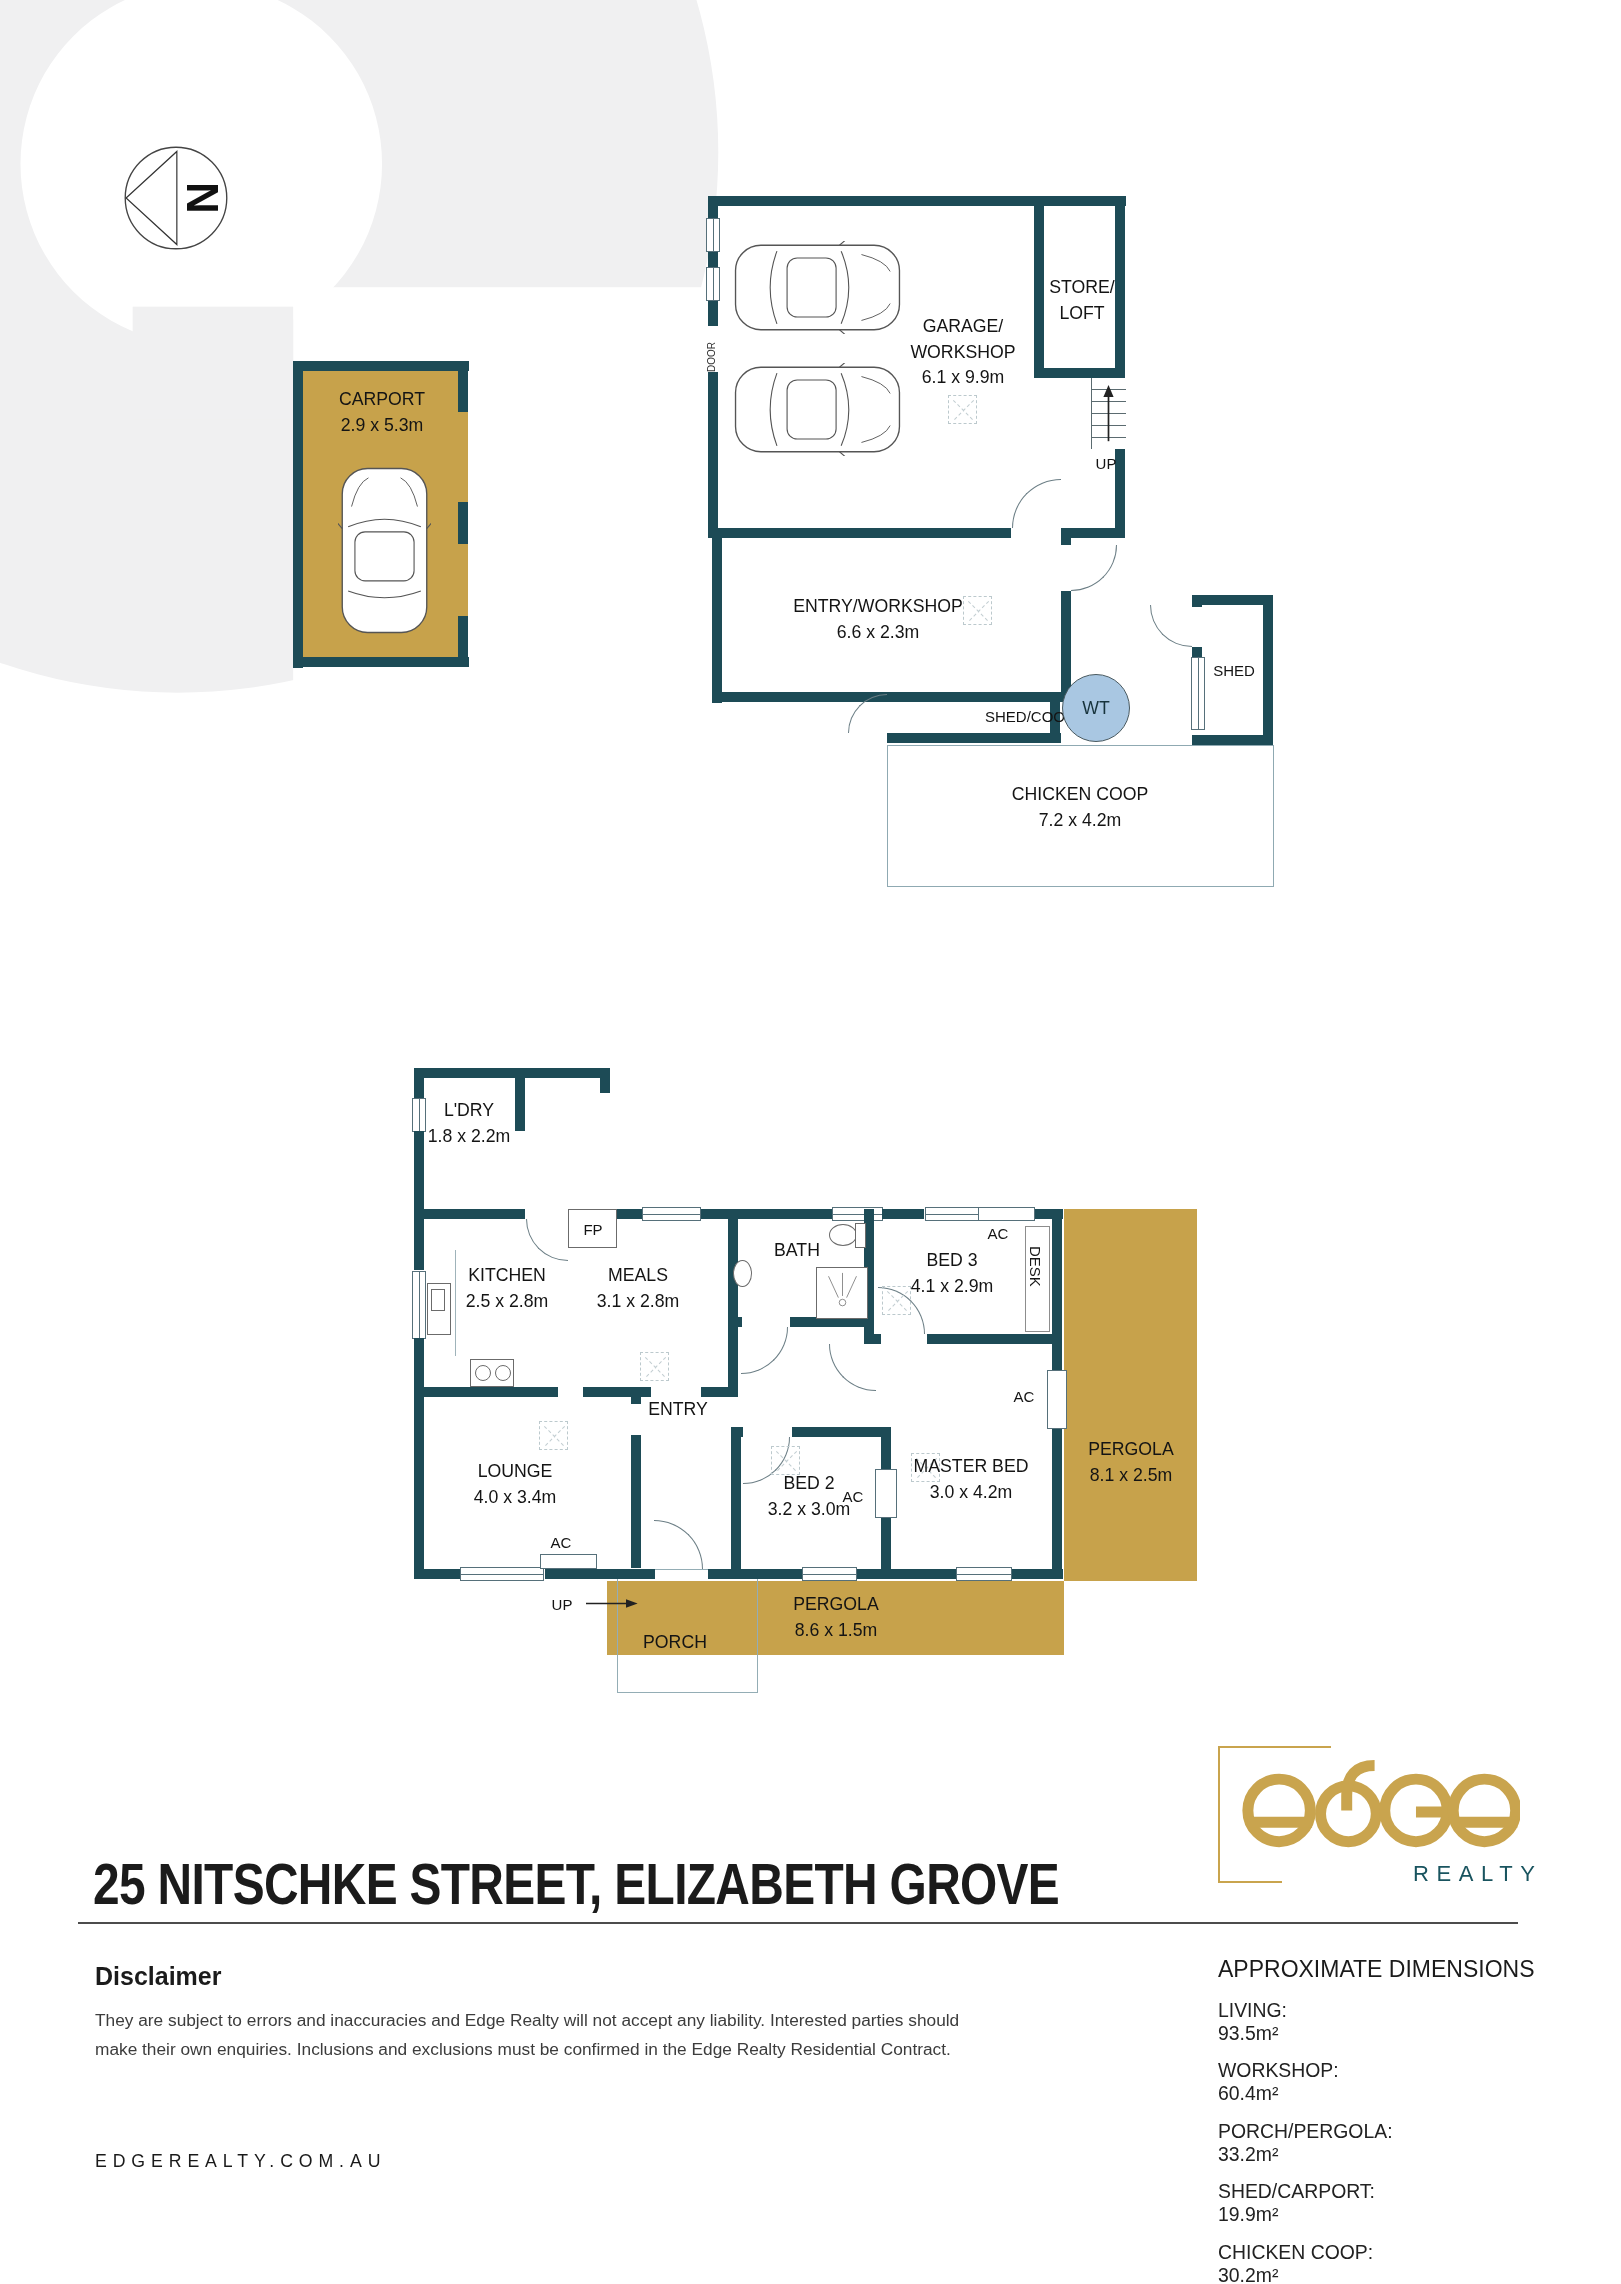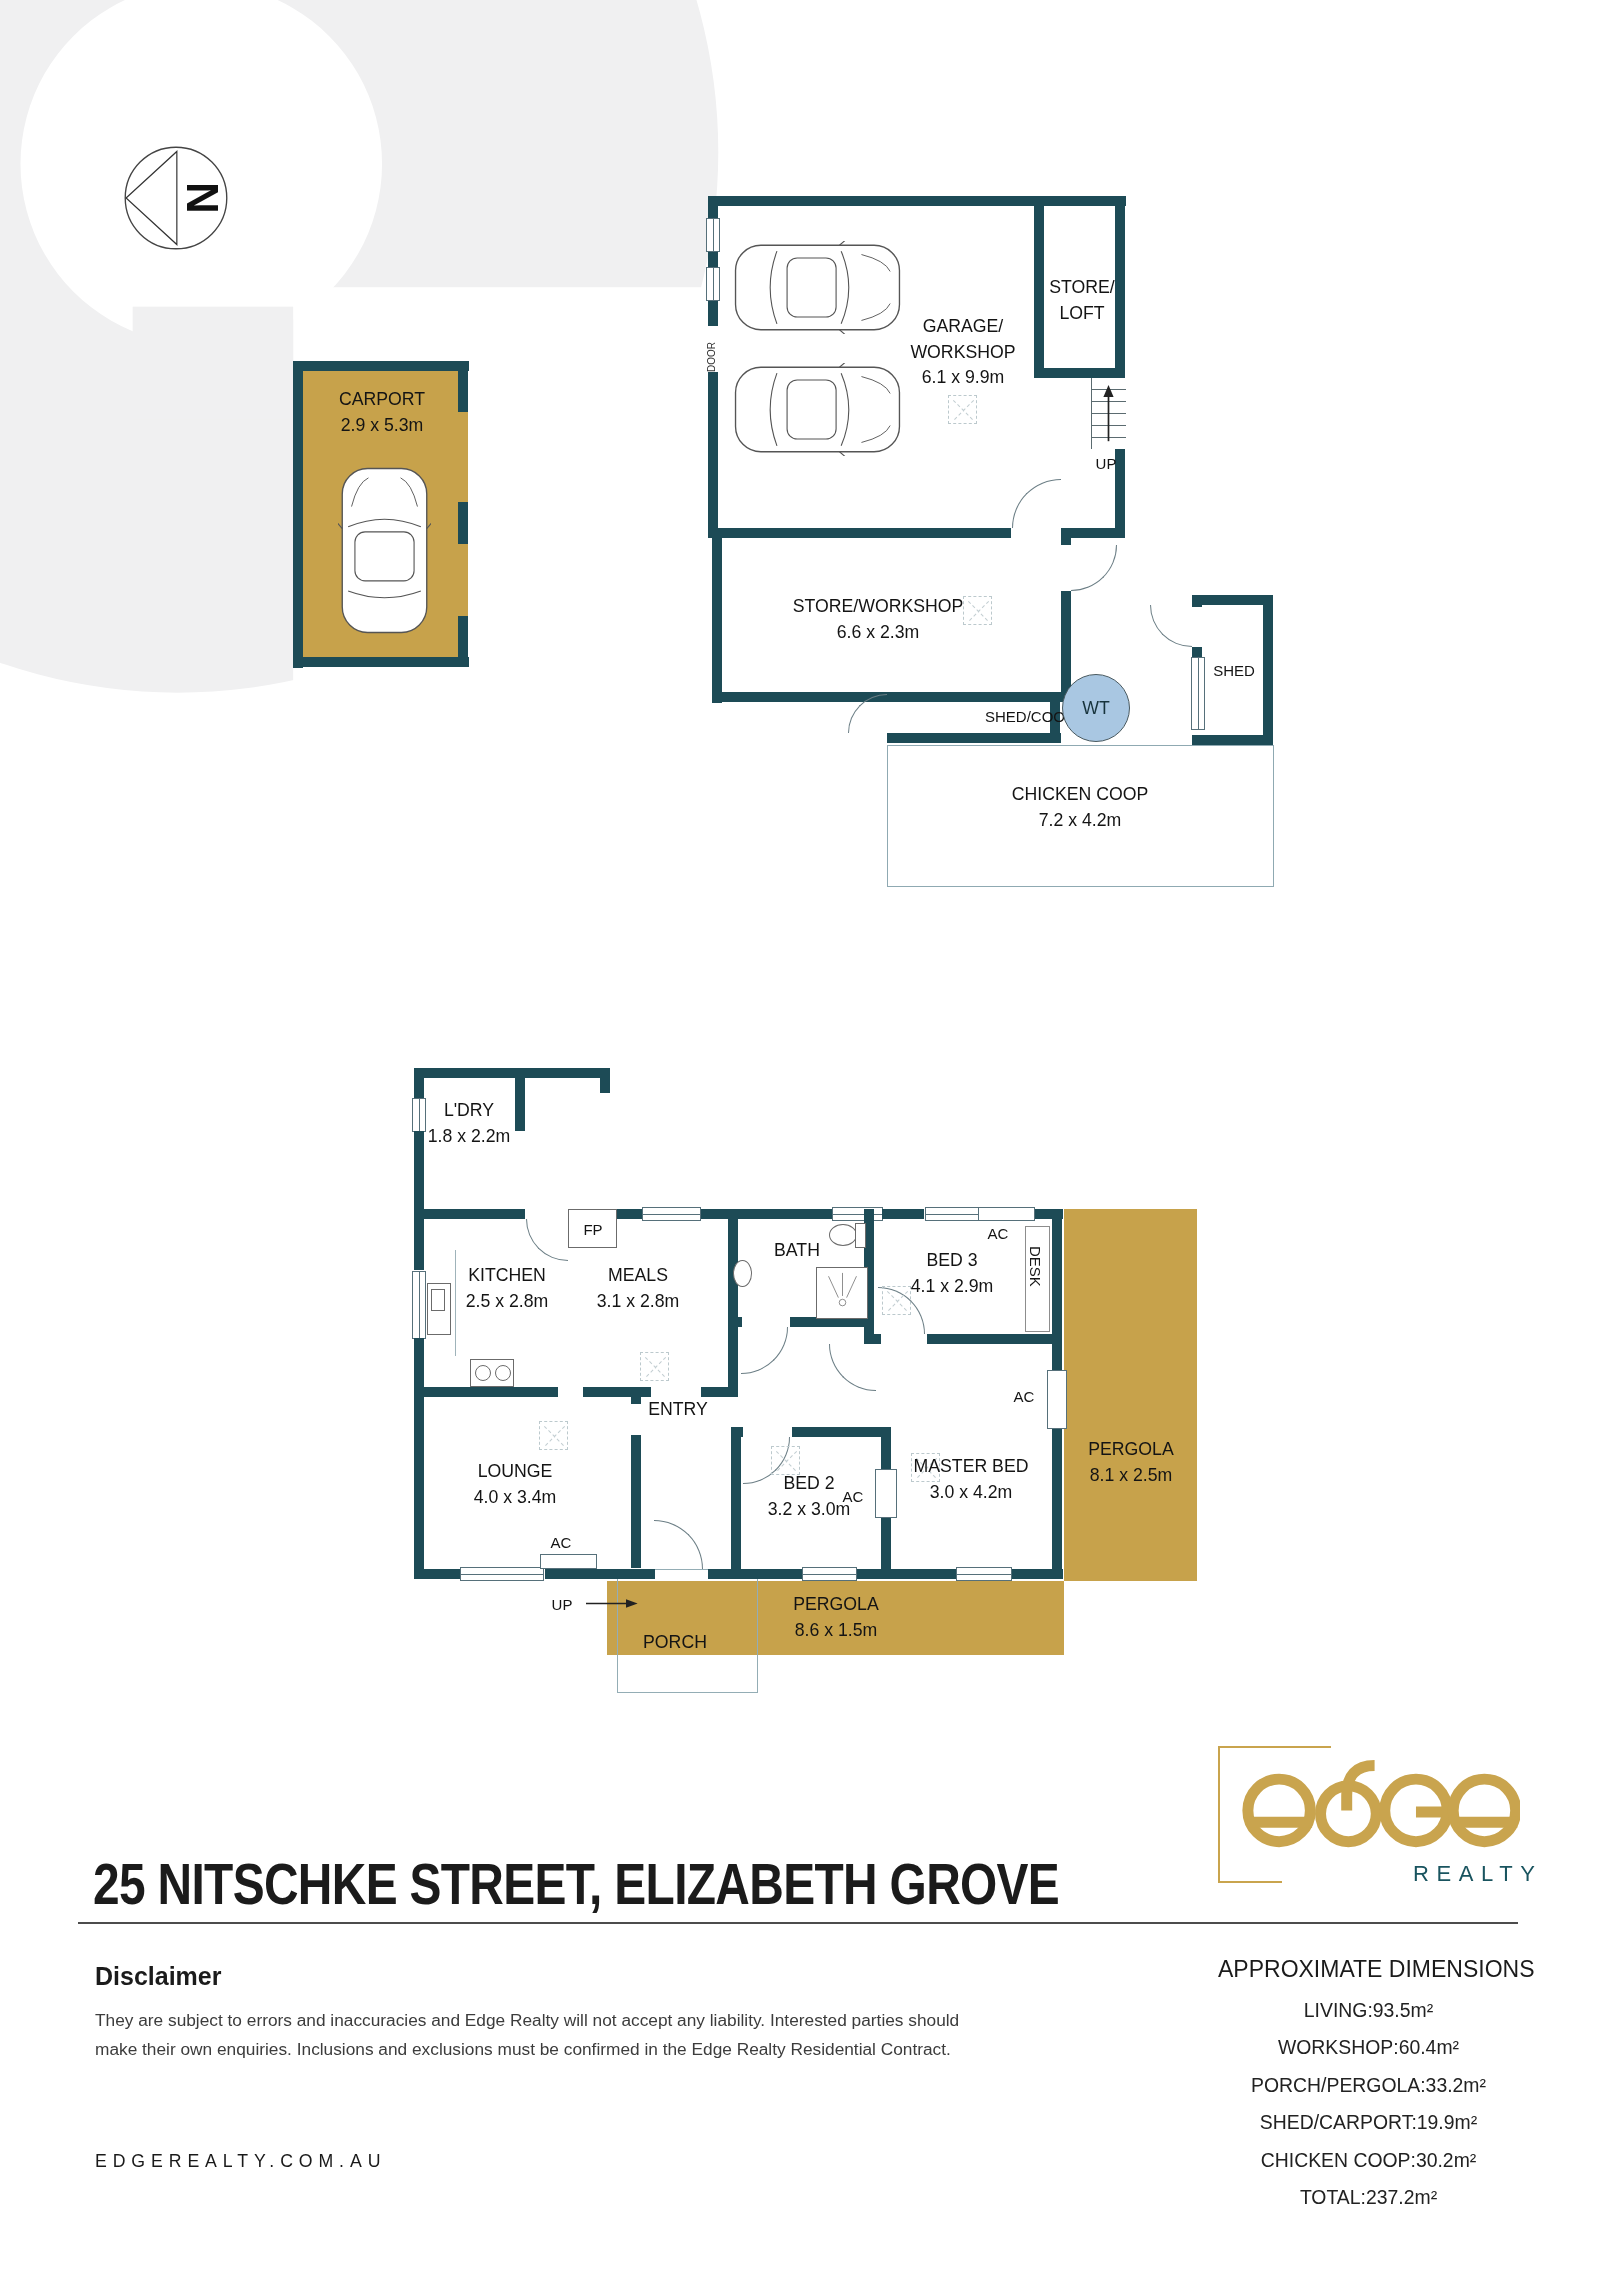--- a/index.html
+++ b/index.html
@@ -36,21 +36,21 @@
   .wt{position:absolute;border-radius:50%;background:var(--wt);border:1.4px solid #4a5a60;
       box-sizing:border-box;display:flex;align-items:center;justify-content:center;font-size:17.7px;color:#17333c;}
   .title{position:absolute;font-weight:bold;font-size:57px;letter-spacing:-0.8px;color:#1b1b1b;
          transform:scaleX(.84);transform-origin:left top;white-space:nowrap;}
   .h2{position:absolute;font-weight:bold;font-size:25px;color:#1b1b1b;}
   .body{position:absolute;font-size:17.3px;line-height:29px;color:#3c3c3c;white-space:nowrap;}
   .site{position:absolute;font-size:17.7px;letter-spacing:5.9px;color:#1a1a1a;}
   .divider{position:absolute;background:#4c4c4c;}
   .dimhead{position:absolute;font-weight:normal;font-size:23px;color:#1b1b1b;}
   .dimrows{position:absolute;width:301px;font-size:19.4px;color:#222;}
-  .dimrow{display:flex;justify-content:center;margin-bottom:14.4px;}
+  .dimrow{display:flex;justify-content:center;margin-bottom:14.4px;flex-direction:column;}
   .realty{position:absolute;letter-spacing:7.6px;font-size:22px;color:#19545f;font-weight:500;}
   .goldline{position:absolute;background:#c9a44e;}
 </style>
 </head>
 <body>
 
 <div id="page" style="--teal: #1d4b56; --gold: #c7a24b; --wt: #a9c7e2;">
 
   <svg width="0" height="0" style="position:absolute">
       <defs>
@@ -130,21 +130,21 @@
       <use href="#car"></use>
     </svg>
   <i class="arc-tl" style="left:1012px;top:479px;width:49px;height:49px"></i>
   <i class="arc-br" style="left:1071px;top:545px;width:46px;height:46px"></i>
 
   <i class="w" style="left:712px;top:538px;width:10px;height:165px"></i>
   <i class="w" style="left:712px;top:692px;width:359px;height:10px"></i>
   <i class="w" style="left:1061px;top:538px;width:10px;height:6.8px"></i>
   <i class="w" style="left:1061px;top:591px;width:10px;height:101px"></i>
   <div class="lb" style="left:878px;top:594px">
-    <span>STORE/WORKSHOP</span>
+    <span>ENTRY/WORKSHOP</span>
       <span>6.6 x 2.3m</span>
   </div>
   <span class="fan" style="left:963px;top:596px">
     <svg viewBox="0 0 34 34" width="29" height="29">
         <path d="M5,5 L29,29 M29,5 L5,29" stroke="#c3ced2" stroke-width="1.2" stroke-dasharray="4 3" fill="none"></path>
       </svg>
   </span>
 
   <i class="w" style="left:887px;top:733px;width:174px;height:10px"></i>
   <i class="w" style="left:1050px;top:692px;width:10px;height:51px"></i>

